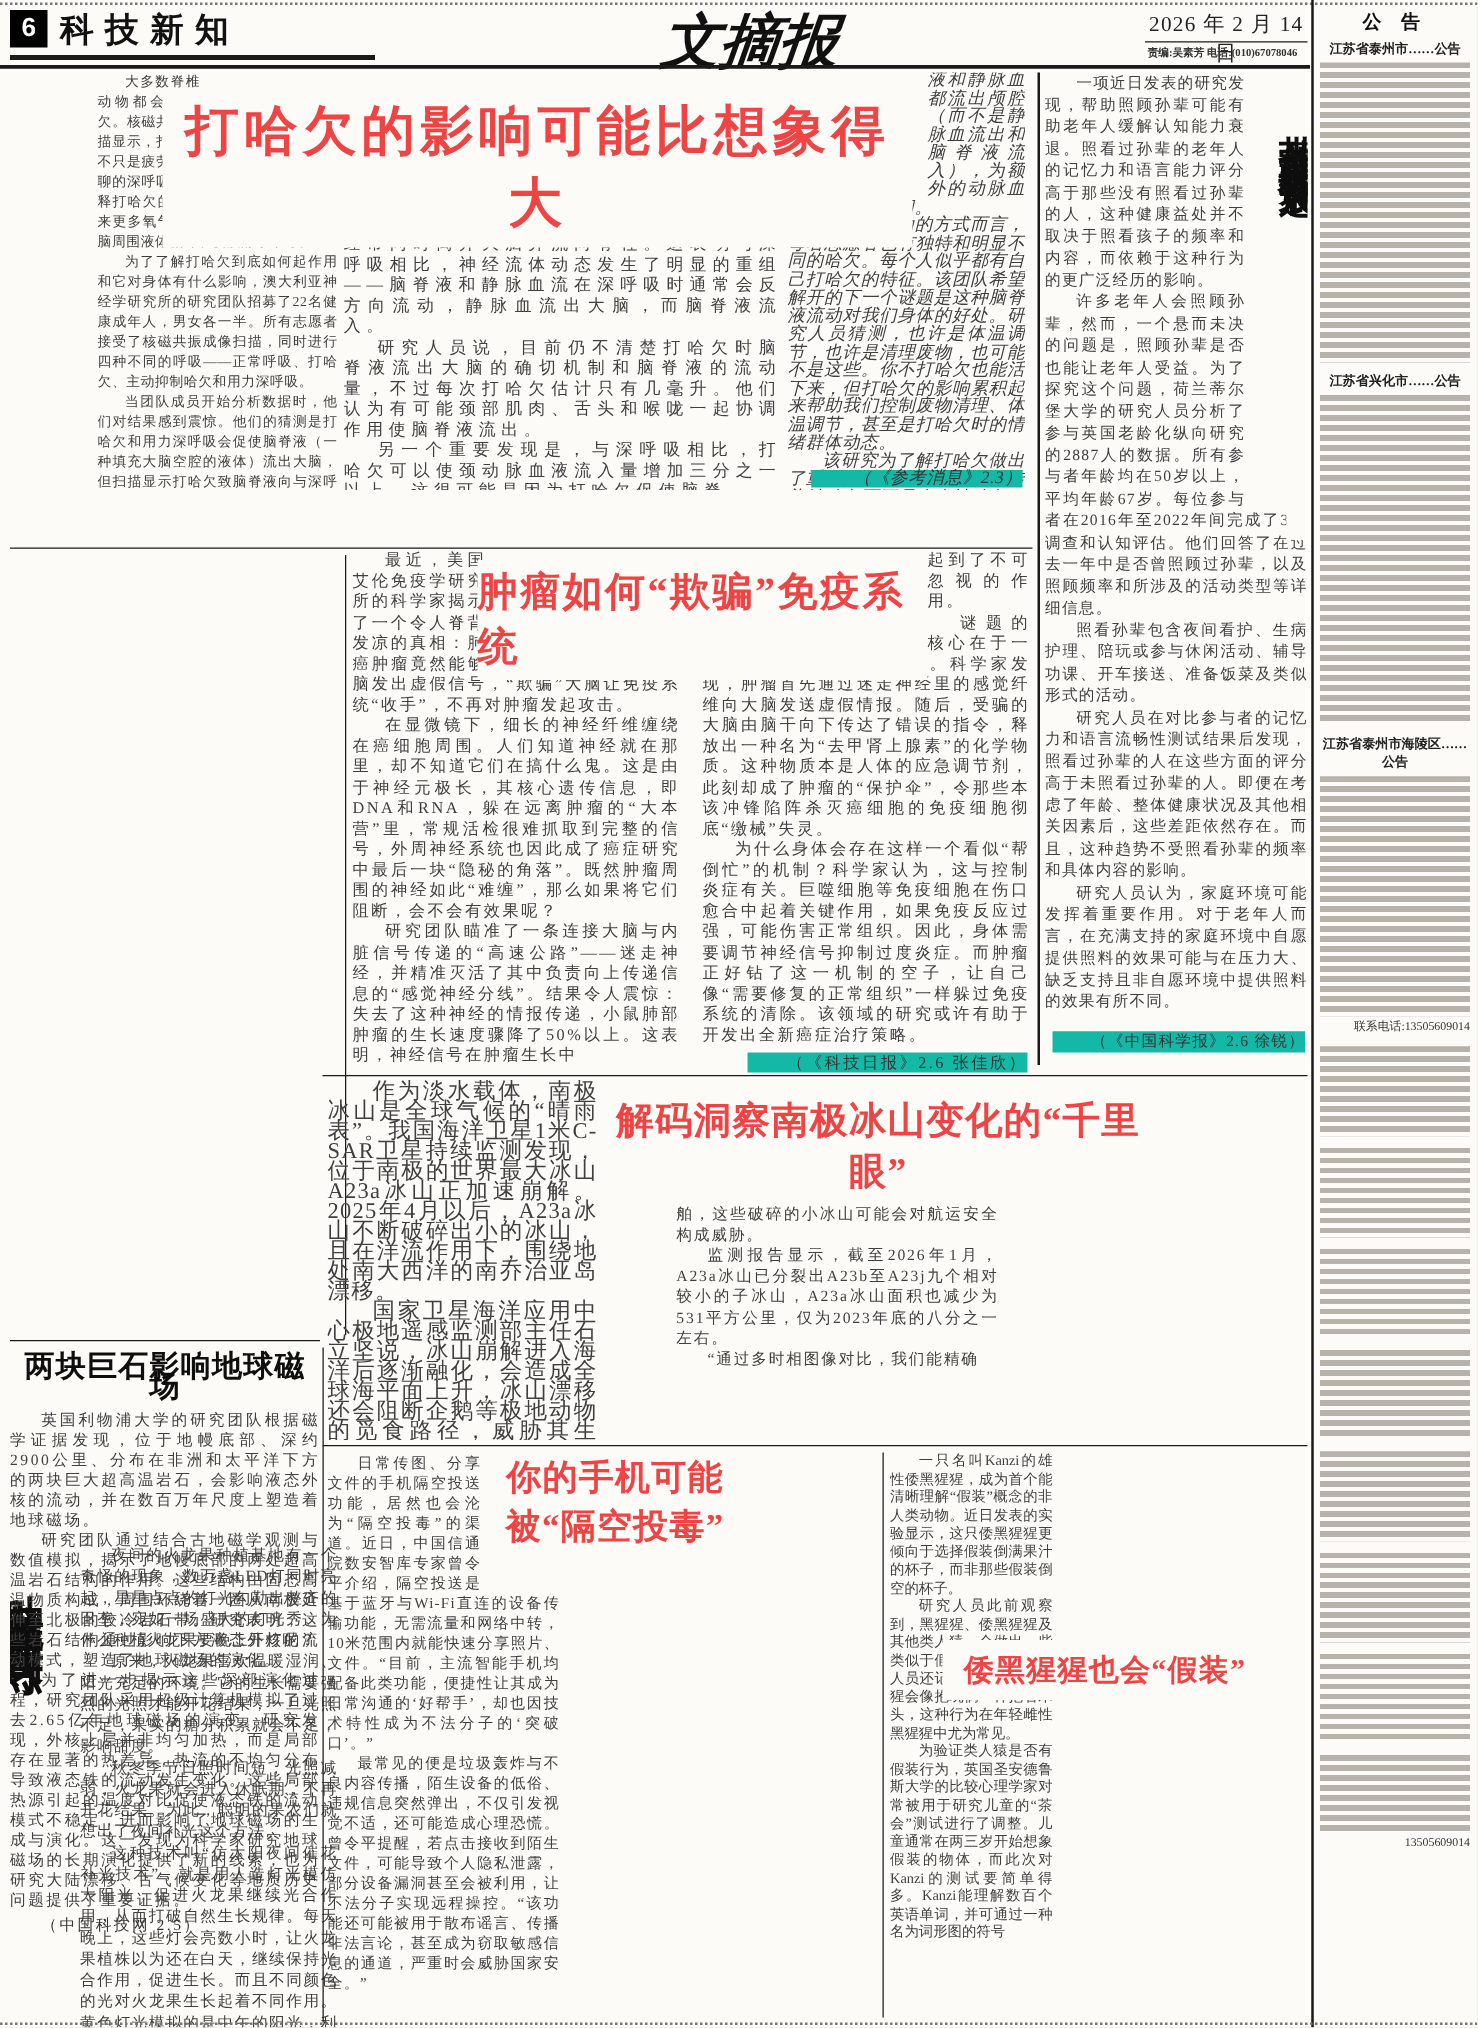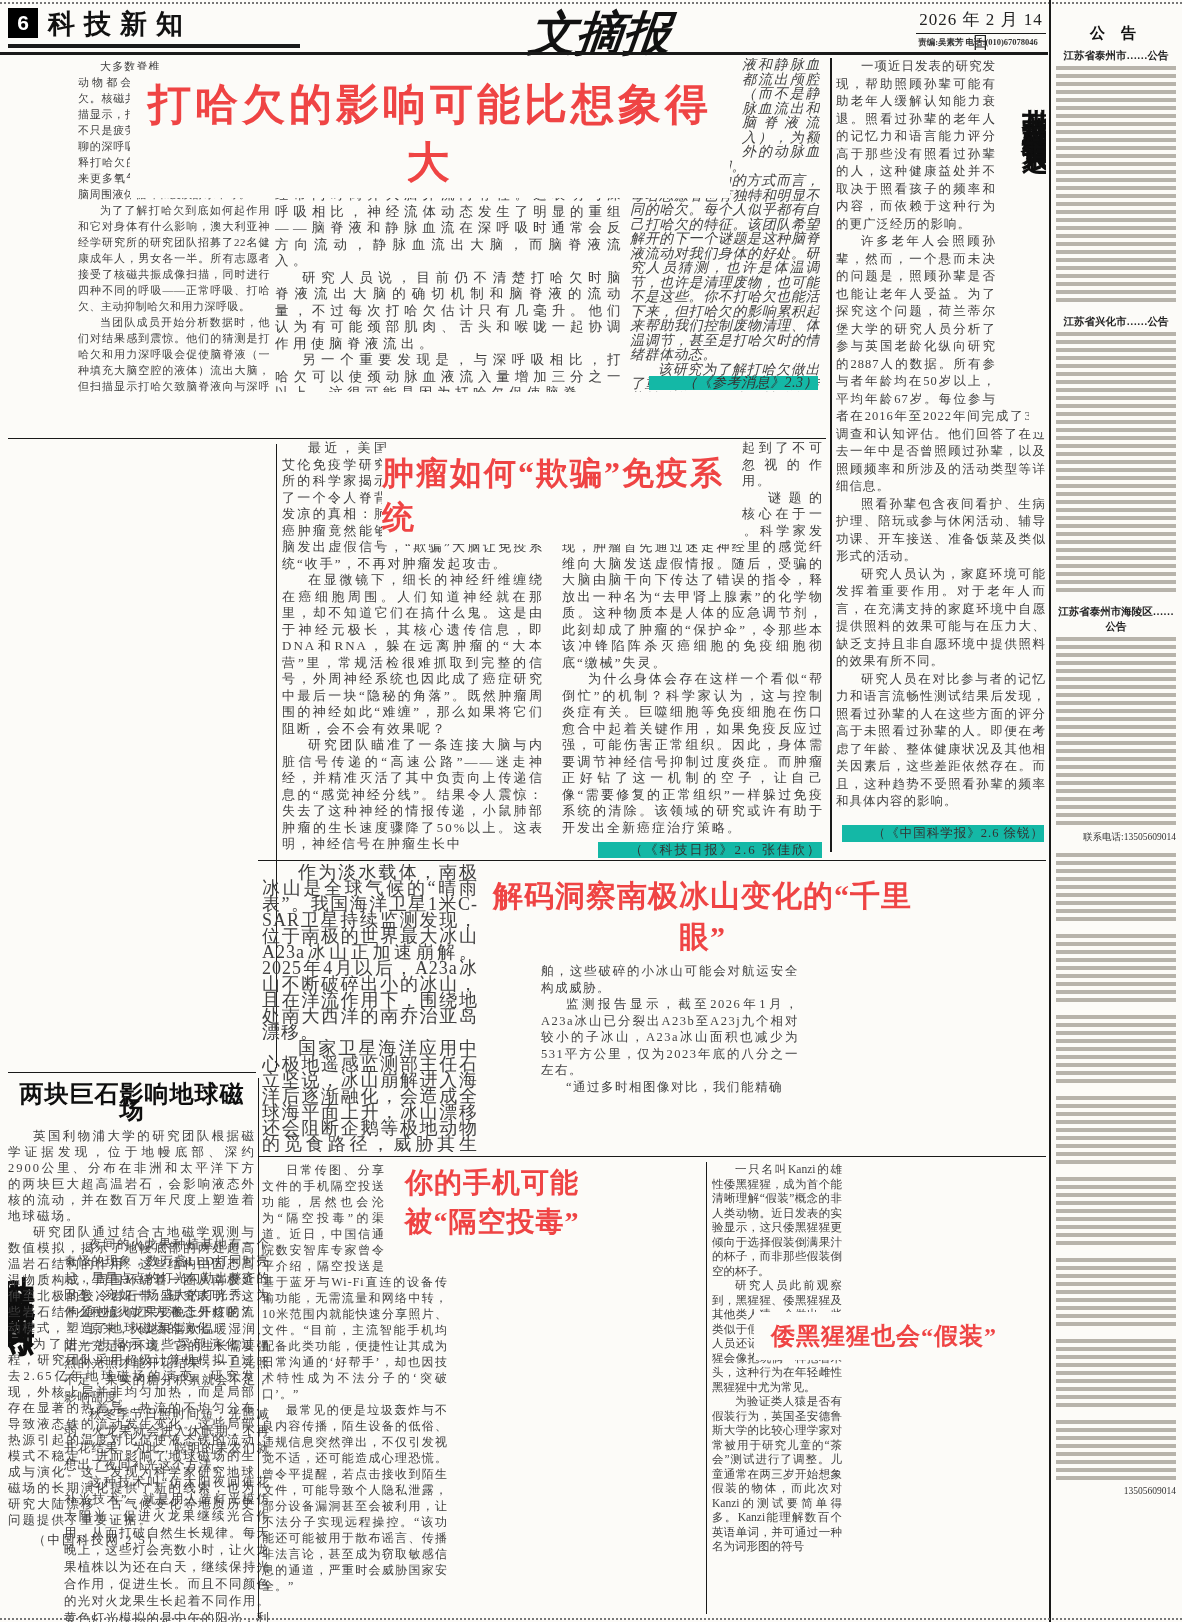--- a/index.html
+++ b/index.html
@@ -68,21 +68,21 @@
 
   
   .a7c1{left:262px;top:1162px;width:186px;height:456px;font-size:12px;line-height:16px;letter-spacing:1px;}
   .a7hl{left:386px;top:1164px;width:212px;font-size:28px;letter-spacing:1px;text-align:center;line-height:1.38;}
 
   
   .a8c1{left:712px;top:1162px;width:130px;height:456px;font-size:11.5px;line-height:14.5px;letter-spacing:0;}
   .a8hl{left:754px;top:1312px;width:256px;font-size:24px;letter-spacing:1px;text-align:center;padding:8px 2px;}
 
   
-  .sidebar{left:1054px;top:16px;width:124px;height:1593px;padding:6px 2px;box-sizing:border-box;}
+  .sidebar{left:1054px;top:0;width:124px;height:1593px;padding:6px 2px;box-sizing:border-box;}
   .sb-title{text-align:center;font-weight:900;font-size:15px;color:#111;letter-spacing:6px;margin:2px 0 6px 0;
             font-family:"Liberation Sans","DejaVu Sans",sans-serif;}
   .notice{margin-bottom:9px;}
   .n-head{font-size:10.5px;font-weight:700;color:#222;text-align:center;line-height:1.35;margin-bottom:3px;}
   .n-body{background:repeating-linear-gradient(#b7b3ab 0px,#b7b3ab 4.5px,transparent 4.5px,transparent 8px);}
   .n-foot{font-size:9.5px;color:#333;text-align:right;margin-top:2px;}
 </style>
 </head>
 <body>
 
@@ -129,22 +129,22 @@
   </div>
   <div class="abs hl a1hl">打哈欠的影响可能比想象得大</div>
 
   <div class="rule" style="left:830px;top:58px;width:1.5px;height:794px;"></div>
   <div class="abs col a2">
     <div class="sp spr" style="width:50px;height:348px;"></div>
     <div>
         <p>一项近日发表的研究发现，帮助照顾孙辈可能有助老年人缓解认知能力衰退。照看过孙辈的老年人的记忆力和语言能力评分高于那些没有照看过孙辈的人，这种健康益处并不取决于照看孩子的频率和内容，而依赖于这种行为的更广泛经历的影响。</p>
         <p>许多老年人会照顾孙辈，然而，一个悬而未决的问题是，照顾孙辈是否也能让老年人受益。为了探究这个问题，荷兰蒂尔堡大学的研究人员分析了参与英国老龄化纵向研究的2887人的数据。所有参与者年龄均在50岁以上，平均年龄67岁。每位参与者在2016年至2022年间完成了3次调查和认知评估。他们回答了在过去一年中是否曾照顾过孙辈，以及照顾频率和所涉及的活动类型等详细信息。</p>
         <p>照看孙辈包含夜间看护、生病护理、陪玩或参与休闲活动、辅导功课、开车接送、准备饭菜及类似形式的活动。</p>
+        <p>研究人员在对比参与者的记忆力和语言流畅性测试结果后发现，照看过孙辈的人在这些方面的评分高于未照看过孙辈的人。即便在考虑了年龄、整体健康状况及其他相关因素后，这些差距依然存在。而且，这种趋势不受照看孙辈的频率和具体内容的影响。</p>
         <p>研究人员认为，家庭环境可能发挥着重要作用。对于老年人而言，在充满支持的家庭环境中自愿提供照料的效果可能与在压力大、缺乏支持且非自愿环境中提供照料的效果有所不同。</p>
-        <p>研究人员在对比参与者的记忆力和语言流畅性测试结果后发现，照看过孙辈的人在这些方面的评分高于未照看过孙辈的人。即便在考虑了年龄、整体健康状况及其他相关因素后，这些差距依然存在。而且，这种趋势不受照看孙辈的频率和具体内容的影响。</p>
       </div>
     <p class="cite cite-abs" style="bottom:8px;">（《中国科学报》2.6 徐锐）</p>
     <div class="abs vhl a2t">带孙辈能延缓认知衰退</div>
   </div>
 
   <div class="rule" style="left:8px;top:438px;width:818px;height:1px;"></div>
 
   <div class="abs col a3">
     <div class="sp spl" style="width:56px;height:520px;"></div>
     <div>

